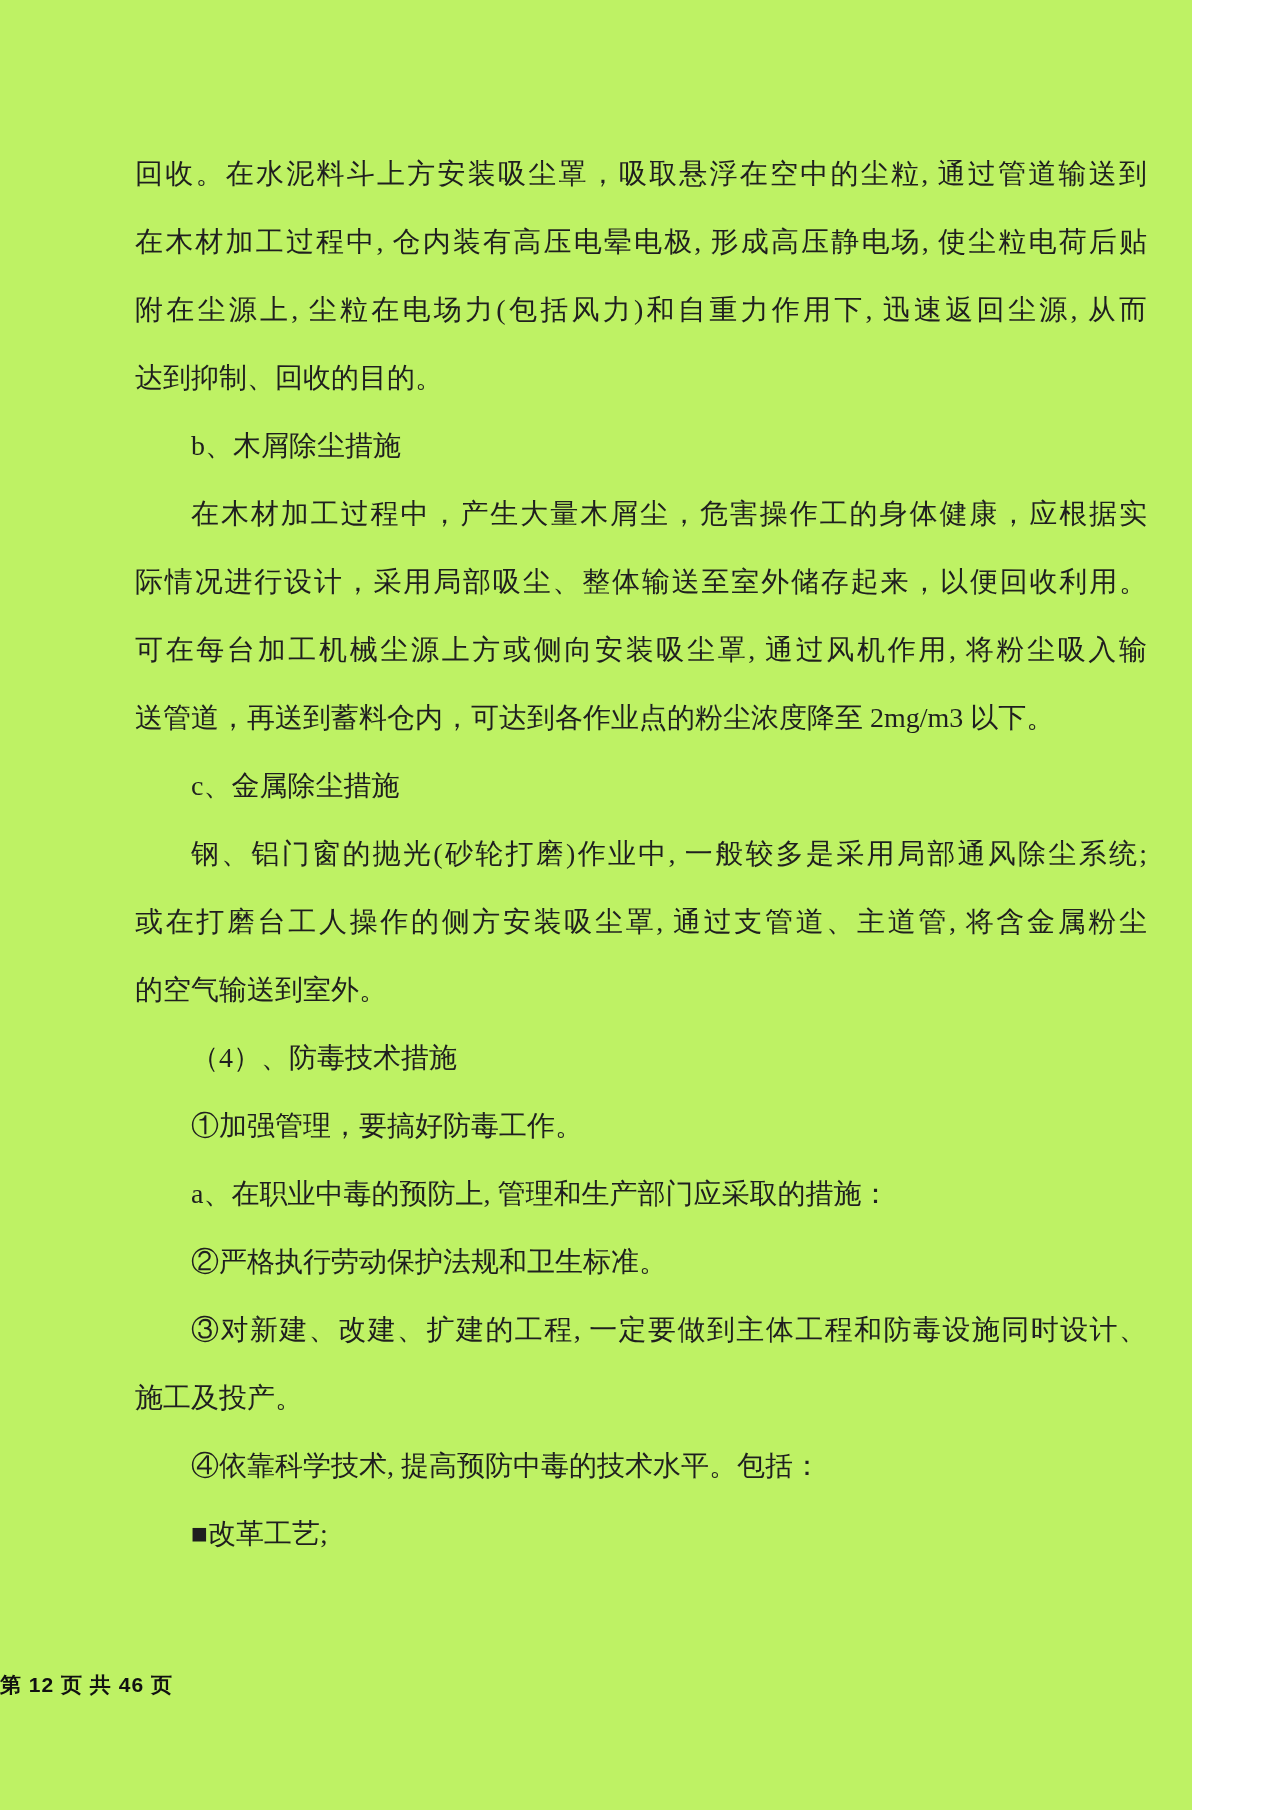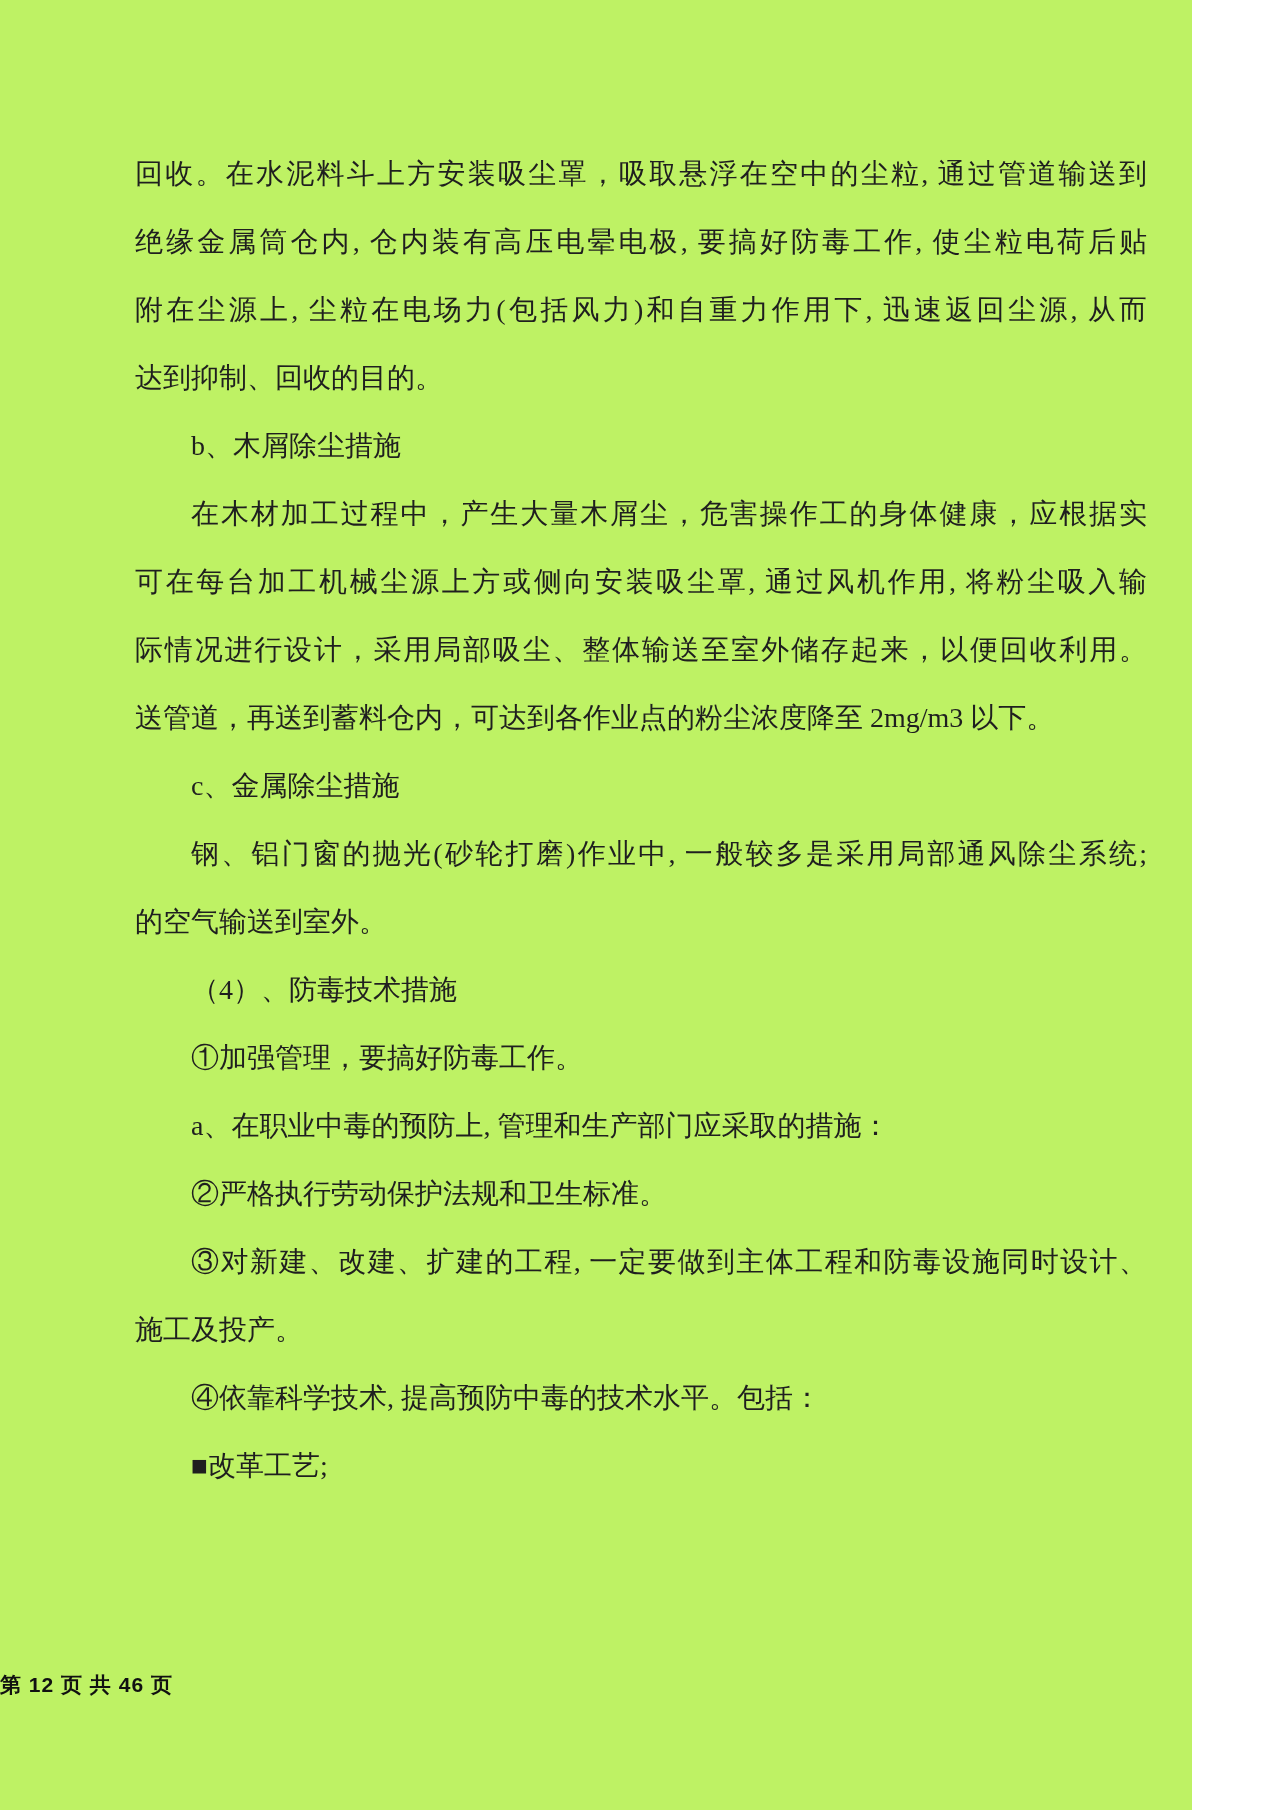--- a/index.html
+++ b/index.html
@@ -49,30 +49,31 @@
     letter-spacing: 1px;
     color: #111111;
   }
 </style>
 </head>
 <body>
 
 <div class="page">
   <main class="body-text" id="text-body">
       <div class="line full">回收。在水泥料斗上方安装吸尘罩，吸取悬浮在空中的尘粒, 通过管道输送到</div>
-      <div class="line full">绝缘金属筒仓内, 仓内装有高压电晕电极, 要搞好防毒工作, 使尘粒电荷后贴</div>
+      <div class="line full">在木材加工过程中, 仓内装有高压电晕电极, 形成高压静电场, 使尘粒电荷后贴</div>
       <div class="line full">附在尘源上, 尘粒在电场力(包括风力)和自重力作用下, 迅速返回尘源, 从而</div>
       <div class="line">达到抑制、回收的目的。</div>
       <div class="line indent">b、木屑除尘措施</div>
       <div class="line indent full">在木材加工过程中，产生大量木屑尘，危害操作工的身体健康，应根据实</div>
+      <div class="line full">际情况进行设计，采用局部吸尘、整体输送至室外储存起来，以便回收利用。</div>
       <div class="line full">可在每台加工机械尘源上方或侧向安装吸尘罩, 通过风机作用, 将粉尘吸入输</div>
-      <div class="line full">际情况进行设计，采用局部吸尘、整体输送至室外储存起来，以便回收利用。</div>
       <div class="line">送管道，再送到蓄料仓内，可达到各作业点的粉尘浓度降至 2mg/m3 以下。</div>
       <div class="line indent">c、金属除尘措施</div>
       <div class="line indent full">钢、铝门窗的抛光(砂轮打磨)作业中, 一般较多是采用局部通风除尘系统;</div>
+      <div class="line full">或在打磨台工人操作的侧方安装吸尘罩, 通过支管道、主道管, 将含金属粉尘</div>
       <div class="line">的空气输送到室外。</div>
       <div class="line indent">（4）、防毒技术措施</div>
       <div class="line indent">①加强管理，要搞好防毒工作。</div>
       <div class="line indent">a、在职业中毒的预防上, 管理和生产部门应采取的措施：</div>
       <div class="line indent">②严格执行劳动保护法规和卫生标准。</div>
       <div class="line indent full">③对新建、改建、扩建的工程, 一定要做到主体工程和防毒设施同时设计、</div>
       <div class="line">施工及投产。</div>
       <div class="line indent">④依靠科学技术, 提高预防中毒的技术水平。包括：</div>
       <div class="line indent">■改革工艺;</div>
     </main>

